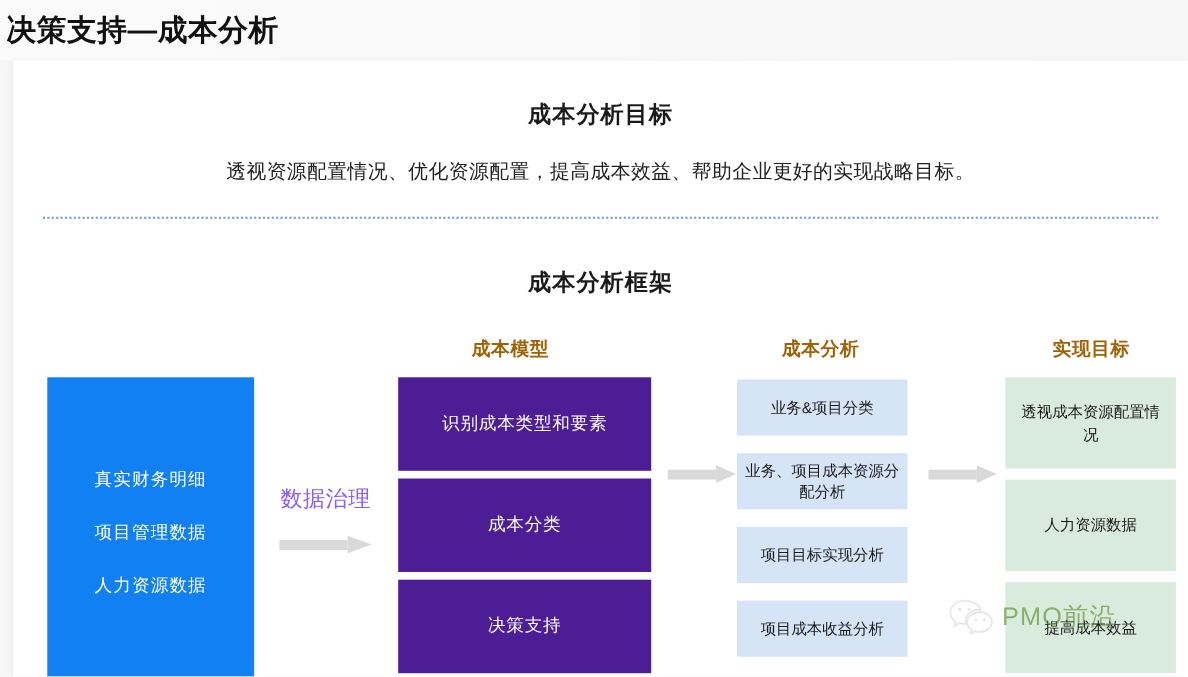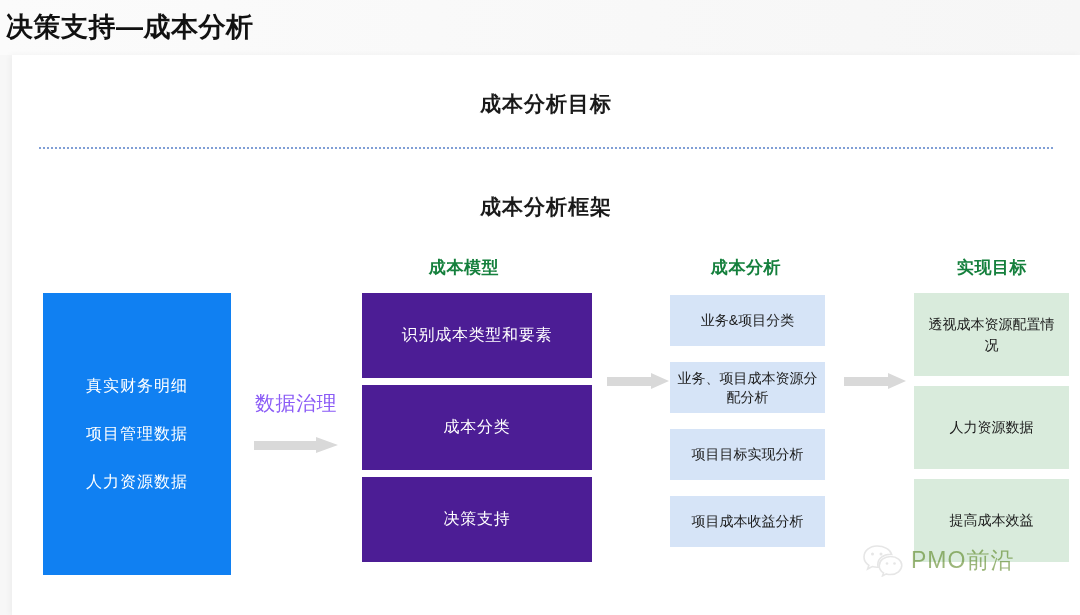--- a/index.html
+++ b/index.html
@@ -86,21 +86,21 @@
     position: relative;
     margin-top: 14px;
     height: 340px;
   }
 
   
   .col-header {
     position: absolute;
     font-size: 17px;
     font-weight: bold;
-    color: #15803d;
+    color: #a16207;
     letter-spacing: 0.6px;
     text-align: center;
   }
   .col-header.model   { left: 338px; top: 21px; width: 228px; }
   .col-header.analysis{ left: 646px; top: 21px; width: 176px; }
   .col-header.goal    { left: 892px; top: 21px; width: 176px; }
 
   
   .source-box {
     position: absolute;
@@ -272,20 +272,21 @@
 <body>
 
 <div class="page-header">
   <div class="page-title">决策支持—成本分析</div>
 </div>
 
 <div class="content-card">
 
   <div class="goal-section">
     <div class="goal-heading">成本分析目标</div>
+    <div class="goal-text">透视资源配置情况、优化资源配置，提高成本效益、帮助企业更好的实现战略目标。</div>
   </div>
 
   <hr class="divider">
 
   <div class="framework-heading">成本分析框架</div>
 
   <div class="framework-area">
 
     <div class="col-header model">成本模型</div>
     <div class="col-header analysis">成本分析</div>

